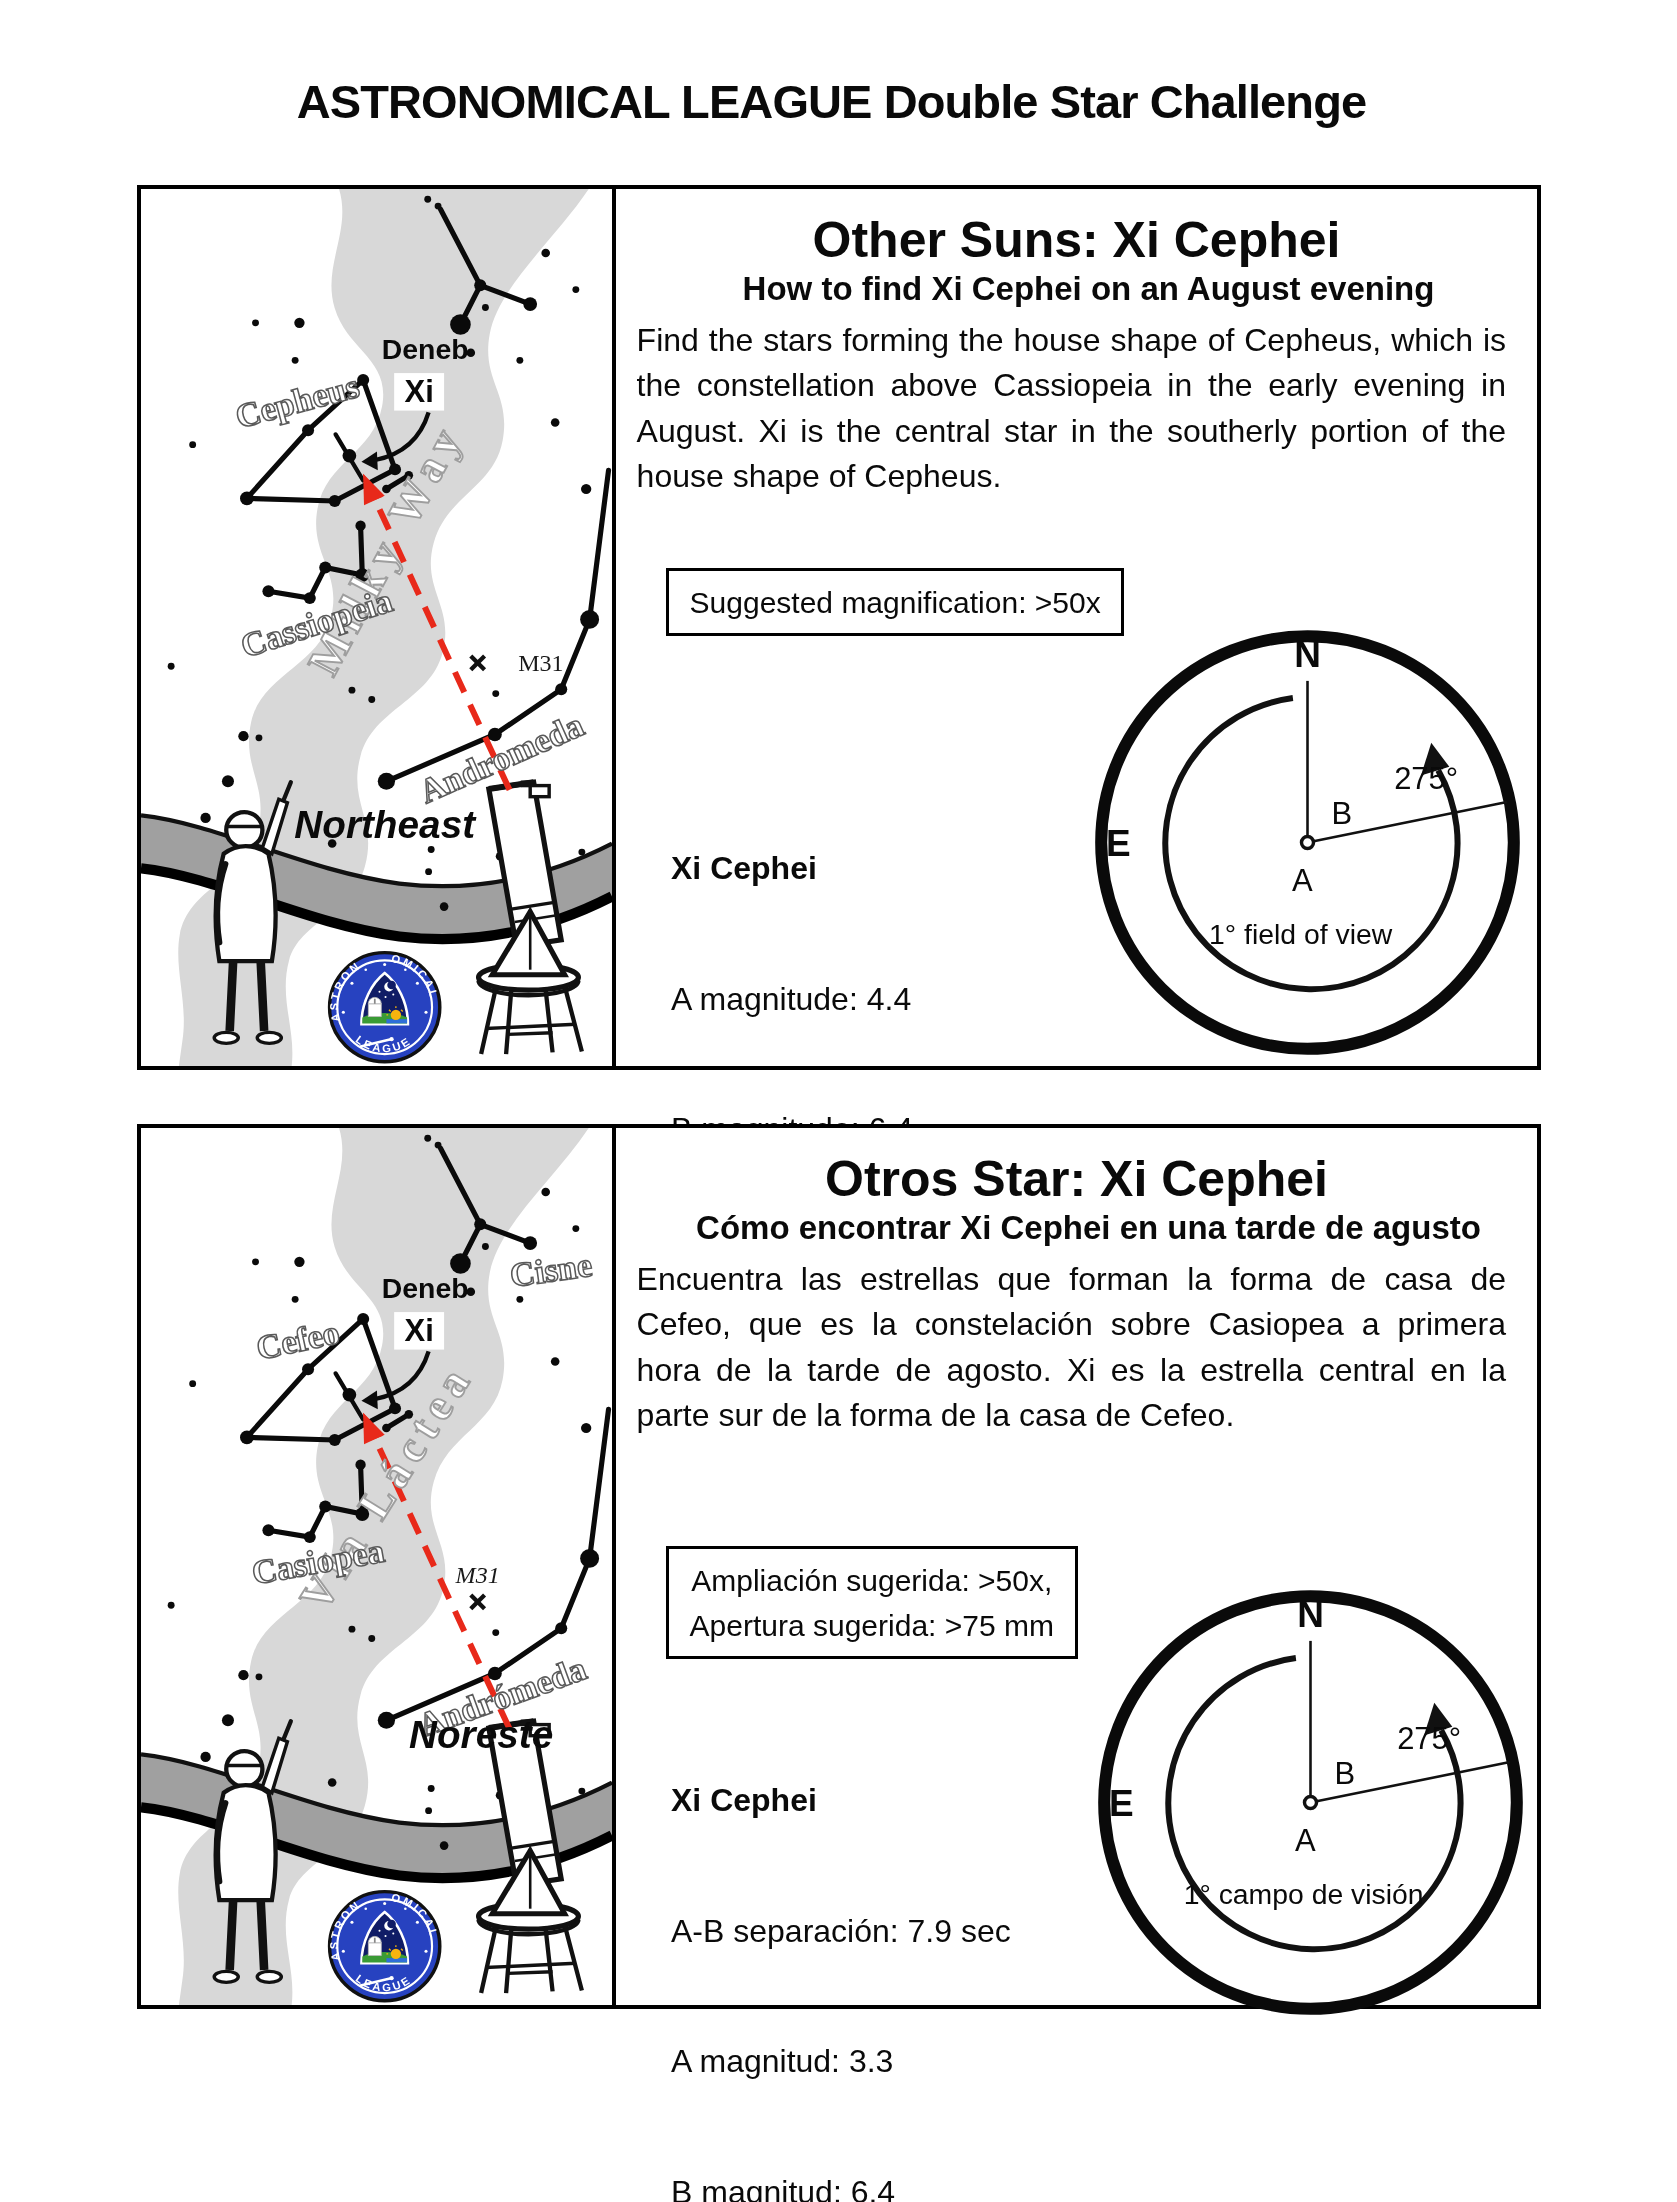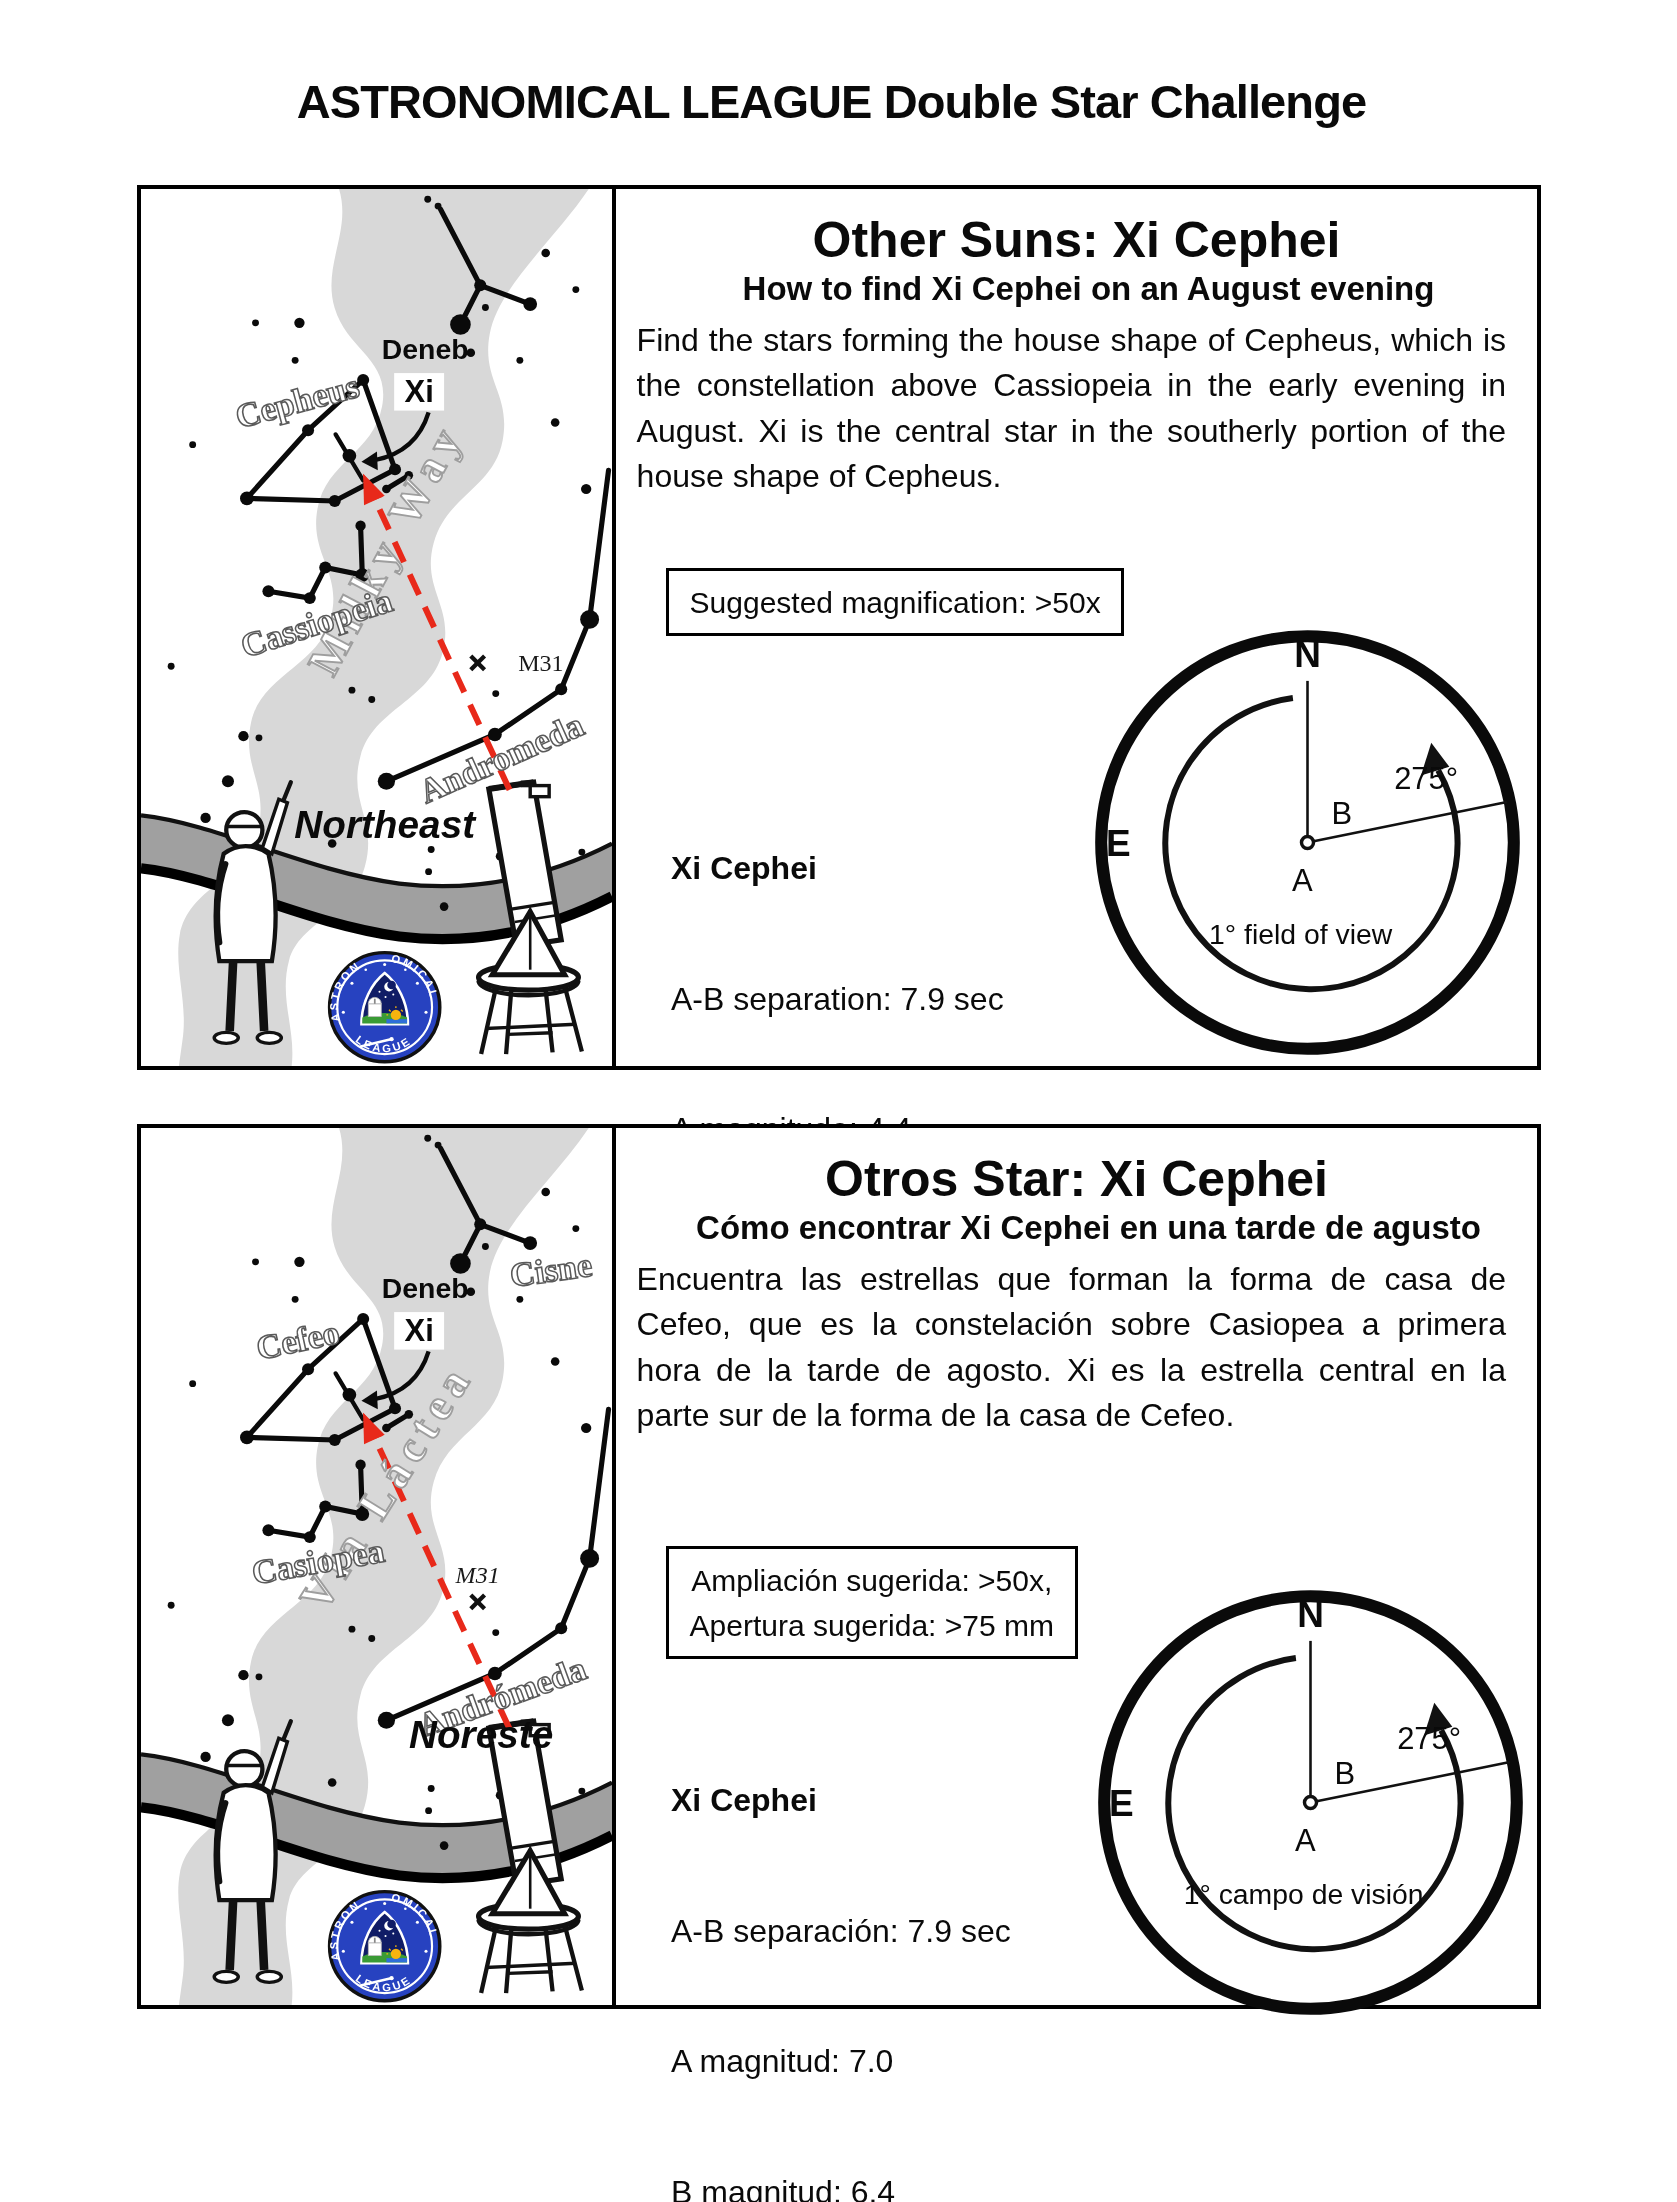--- a/index.html
+++ b/index.html
@@ -267,21 +267,20 @@
 
     <div class="content-box">
       <div class="panel-title">Other Suns: Xi Cephei</div>
       <div class="panel-sub">How to find Xi Cephei on an August evening</div>
       <div class="panel-body">Find the stars forming the house shape of Cepheus, which is the constellation above Cassiopeia in the early evening in August. Xi is the central star in the southerly portion of the house shape of Cepheus.</div>
       <div class="suggest-box">
         <div>Suggested magnification: &gt;50x</div>
       </div>
       <div class="data-block">
         <div class="data-title">Xi Cephei</div>
-        <div>A-B separation: 7.9 sec</div>
         <div>A magnitude: 4.4</div>
         <div>B magnitude: 6.4</div>
         <div>Position Angle: 275°</div>
         <div>A &amp; B  colors: white &amp; blue</div>
       </div>
       <div class="fov-box">
         <svg viewBox="0 0 520 520">
           <circle cx="260" cy="260" r="240" fill="#fff" stroke="#0a0a0a" stroke-width="14"></circle>
           <path d="M 243,92 A 170 170 0 1 0 412,176" fill="none" stroke="#111" stroke-width="7"></path>
           <polygon points="404,144 392,182 425,172" fill="#111"></polygon>
@@ -330,21 +329,21 @@
       <div class="panel-title">Otros Star: Xi Cephei</div>
       <div class="panel-sub">Cómo encontrar Xi Cephei en una tarde de agusto</div>
       <div class="panel-body">Encuentra las estrellas que forman la forma de casa de Cefeo, que es la constelación sobre Casiopea a primera hora de la tarde de agosto. Xi es la estrella central en la parte sur de la forma de la casa de Cefeo.</div>
       <div class="suggest-box">
         <div>Ampliación sugerida: &gt;50x,</div>
         <div>Apertura sugerida: &gt;75 mm</div>
       </div>
       <div class="data-block">
         <div class="data-title">Xi Cephei</div>
         <div>A-B separación: 7.9 sec</div>
-        <div>A magnitud: 7.0</div>
+        <div>A magnitud: 3.3</div>
         <div>B magnitud: 6.4</div>
         
         
       </div>
       <div class="fov-box">
         <svg viewBox="0 0 520 520">
           <circle cx="260" cy="260" r="240" fill="#fff" stroke="#0a0a0a" stroke-width="14"></circle>
           <path d="M 243,92 A 170 170 0 1 0 412,176" fill="none" stroke="#111" stroke-width="7"></path>
           <polygon points="404,144 392,182 425,172" fill="#111"></polygon>
           <line x1="260" y1="260" x2="260" y2="72" stroke="#111" stroke-width="3"></line>

